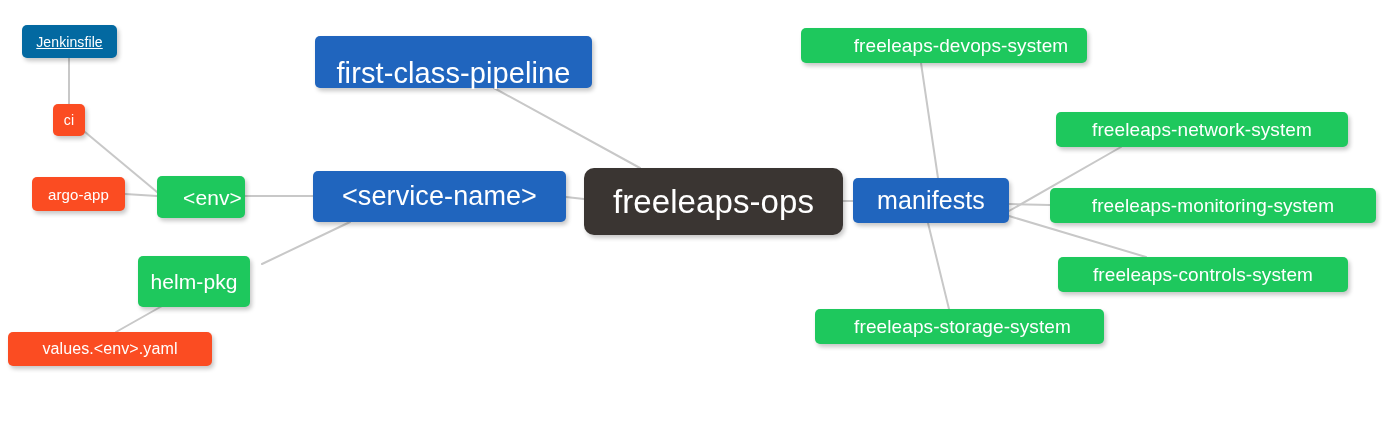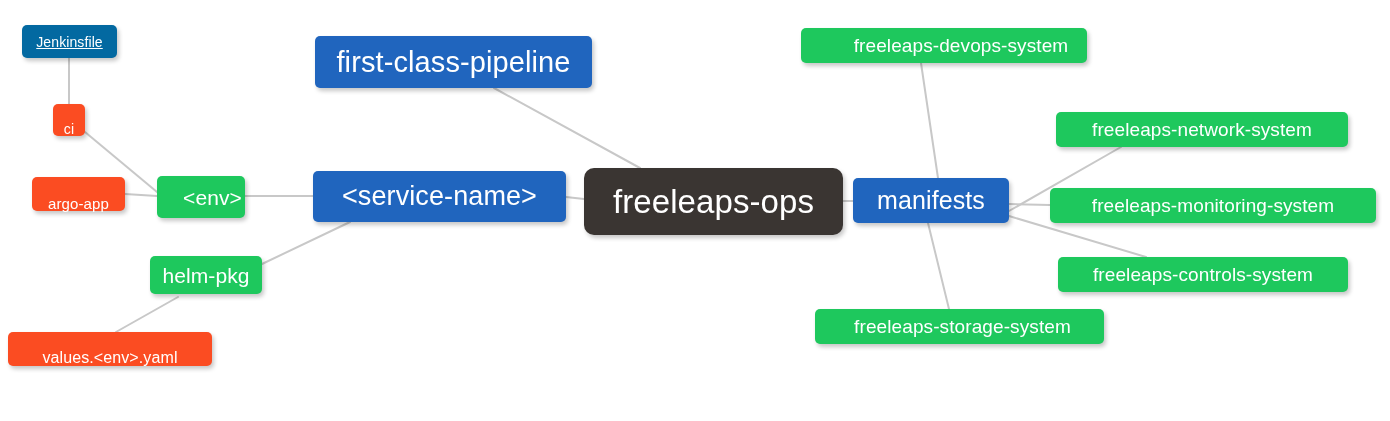--- a/index.html
+++ b/index.html
@@ -42,21 +42,21 @@
   }
   .node-label {
     display: block;
     white-space: nowrap;
   }
   
   .c-dark   { background: #3a3532; }
   .c-blue   { background: #2065be; }
   .c-green  { background: #1ec85d; }
   .c-orange { background: #0369a1; text-decoration: underline; }
-  .c-red    { background: #fb4c22; align-items: flex-end; }
+  .c-red    { background: #fb4c22; }
 </style>
 </head>
 <body>
 
 <div id="mindmap">
   <svg id="edge-layer" viewBox="0 0 1390 421" width="1390" height="421">
       <line x1="69" y1="58" x2="69" y2="104" stroke="#c8c8c8" stroke-width="2" stroke-linecap="round"></line>
       <line x1="85" y1="132" x2="157" y2="192" stroke="#c8c8c8" stroke-width="2" stroke-linecap="round"></line>
       <line x1="125" y1="194" x2="157" y2="196" stroke="#c8c8c8" stroke-width="2" stroke-linecap="round"></line>
       <line x1="245" y1="196" x2="313" y2="196" stroke="#c8c8c8" stroke-width="2" stroke-linecap="round"></line>
@@ -77,27 +77,27 @@
       </div>
       <div class="node c-red" style="left: 53px; top: 104px; width: 32px; height: 32px; font-size: 14px;">
         <span class="node-label">ci</span>
       </div>
       <div class="node c-red" style="left: 32px; top: 177px; width: 93px; height: 34px; font-size: 15px;">
         <span class="node-label">argo-app</span>
       </div>
       <div class="node c-green" style="left: 157px; top: 176px; width: 88px; height: 42px; font-size: 21px; padding-left: 33px;">
         <span class="node-label">&lt;env&gt;</span>
       </div>
-      <div class="node c-green" style="left: 150px; top: 256px; width: 112px; height: 38px; font-size: 21px;">
+      <div class="node c-green" style="left: 138px; top: 256px; width: 112px; height: 51px; font-size: 21px;">
         <span class="node-label">helm-pkg</span>
       </div>
       <div class="node c-red" style="left: 8px; top: 332px; width: 204px; height: 34px; font-size: 16px;">
         <span class="node-label">values.&lt;env&gt;.yaml</span>
       </div>
-      <div class="node c-blue" style="left: 315px; top: 36px; width: 277px; height: 52px; font-size: 29px;">
+      <div class="node c-blue" style="left: 315px; top: 36px; width: 277px; height: 52px; font-size: 29px; align-items: flex-end;">
         <span class="node-label">first-class-pipeline</span>
       </div>
       <div class="node c-blue" style="left: 313px; top: 171px; width: 253px; height: 51px; font-size: 27px;">
         <span class="node-label">&lt;service-name&gt;</span>
       </div>
       <div class="node c-dark" style="left: 584px; top: 168px; width: 259px; height: 67px; font-size: 33px; border-radius: 10px;">
         <span class="node-label">freeleaps-ops</span>
       </div>
       <div class="node c-blue" style="left: 853px; top: 178px; width: 156px; height: 45px; font-size: 25px;">
         <span class="node-label">manifests</span>

